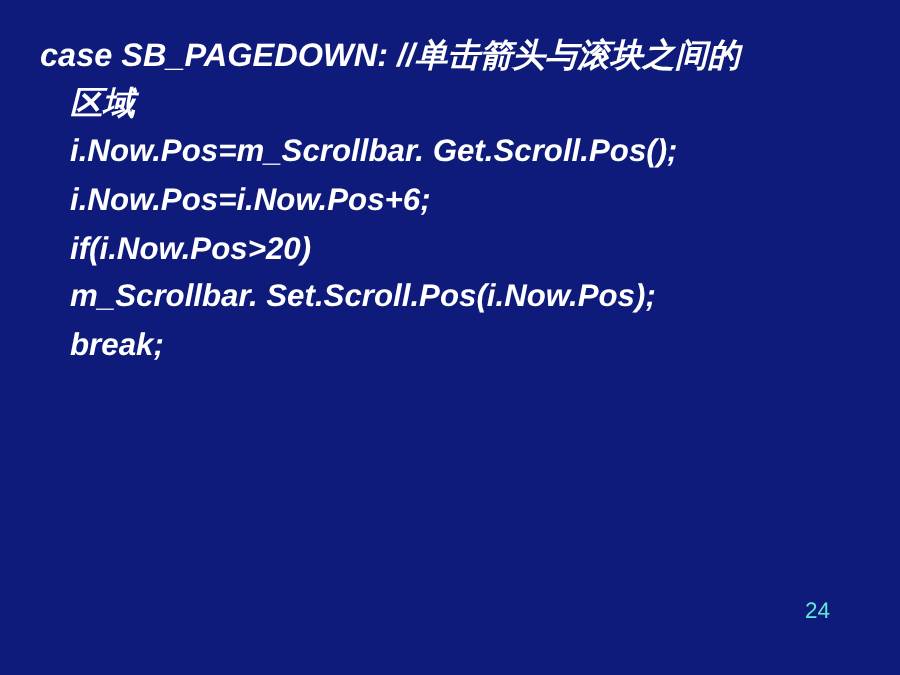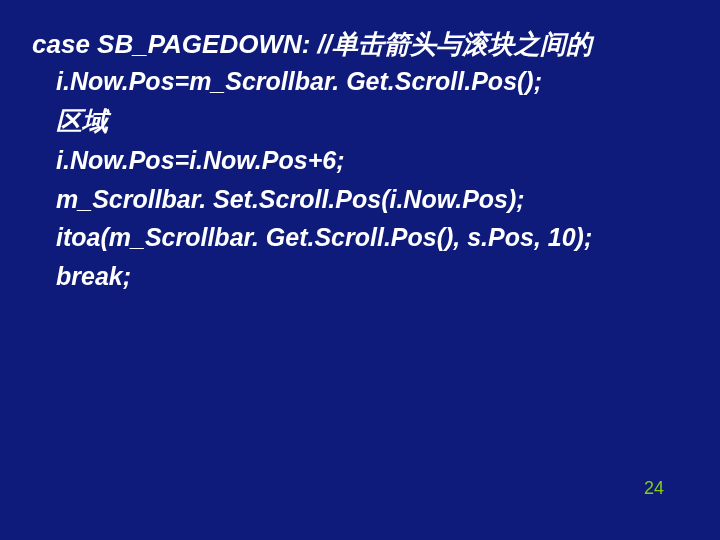--- a/index.html
+++ b/index.html
@@ -36,35 +36,35 @@
   .body-line {
     padding-left: 24px;
   }
   .indent2 {
     padding-left: 64px;
   }
   .page-num {
     position: absolute;
     right: 56px;
     bottom: 34px;
-    color: #84cc16;
+    color: #5eead4;
     font-size: 18px;
     font-style: normal;
     font-weight: normal;
   }
 </style>
 </head>
 <body>
 
 <div class="slide">
   <div class="code-block">
     <div class="case-line">
       <span>case SB_PAGEDOWN:</span><span class="comment">  //单击箭头与滚块之间的</span>
     </div>
+    <div class="body-line comment">区域</div>
     <div class="body-line">i.Now.Pos=m_Scrollbar. Get.Scroll.Pos();</div>
-    <div class="body-line comment">区域</div>
     <div class="body-line">i.Now.Pos=i.Now.Pos+6;</div>
+    <div class="body-line">if(i.Now.Pos&gt;20)</div>
     <div class="body-line">m_Scrollbar. Set.Scroll.Pos(i.Now.Pos);</div>
-    <div class="body-line">itoa(m_Scrollbar. Get.Scroll.Pos(), s.Pos, 10);</div>
     <div class="body-line">break;</div>
   </div>
   <div class="page-num">24</div>
 </div>
 
 </body></html>

